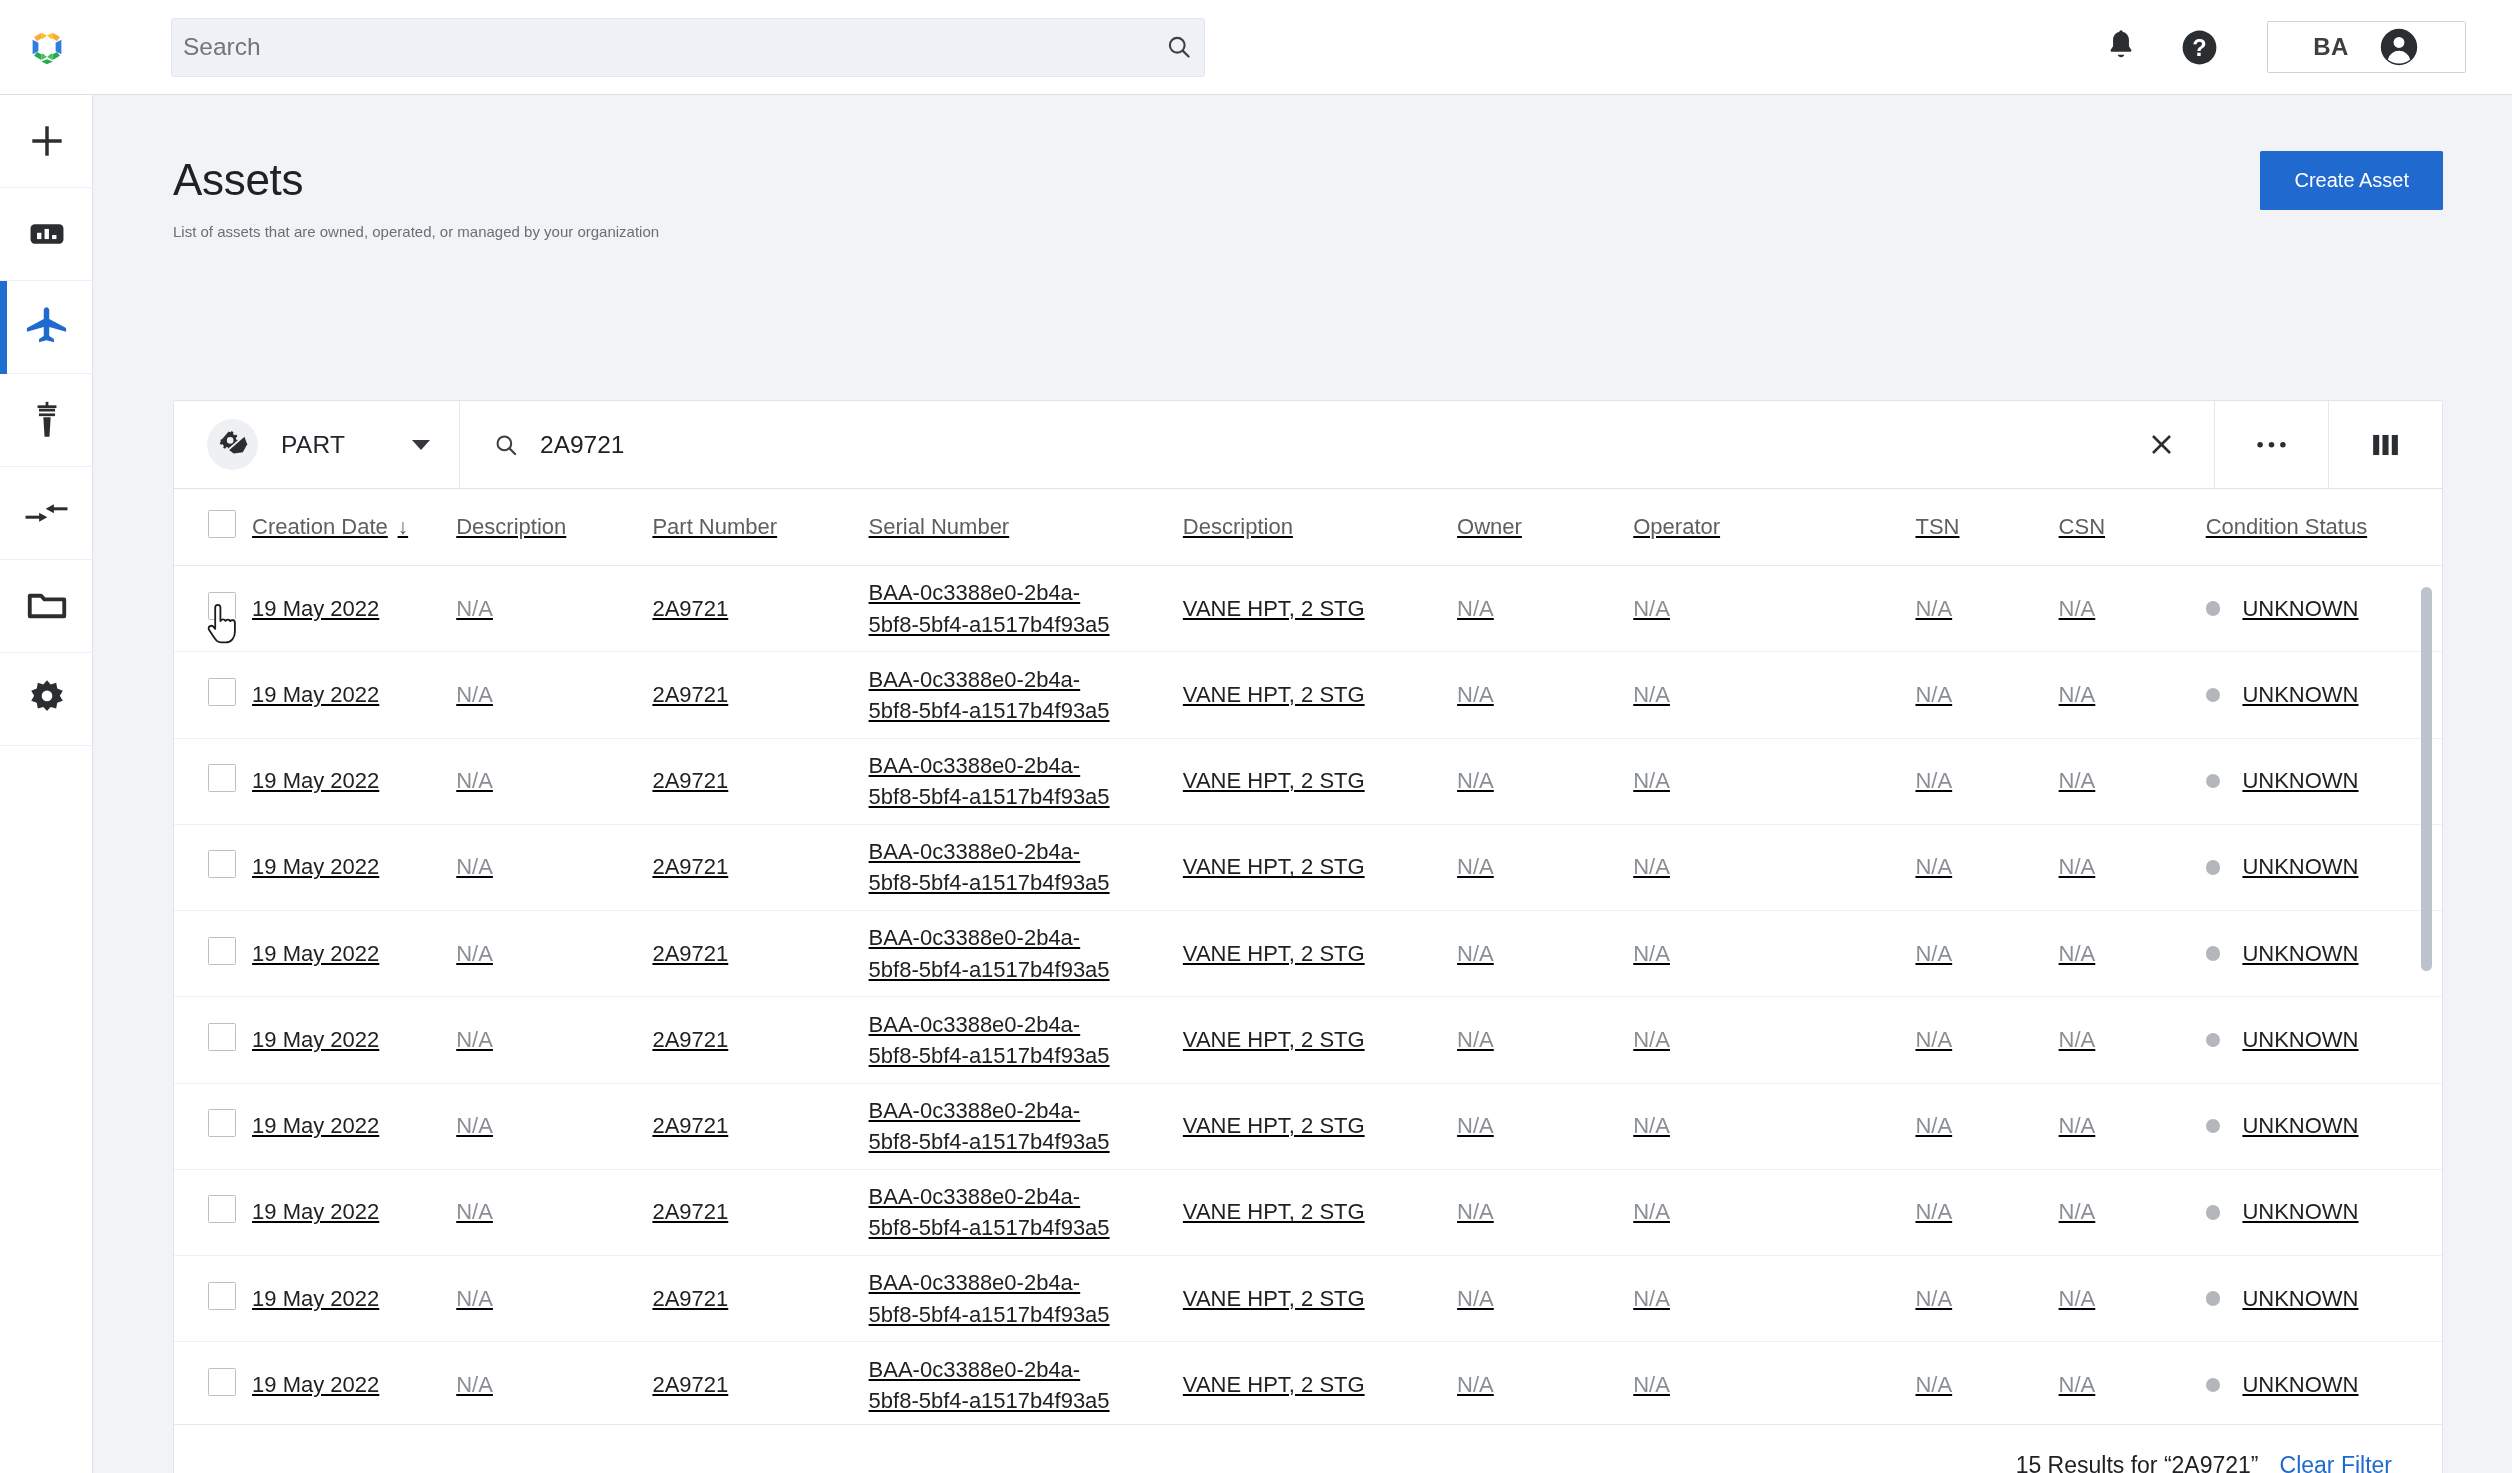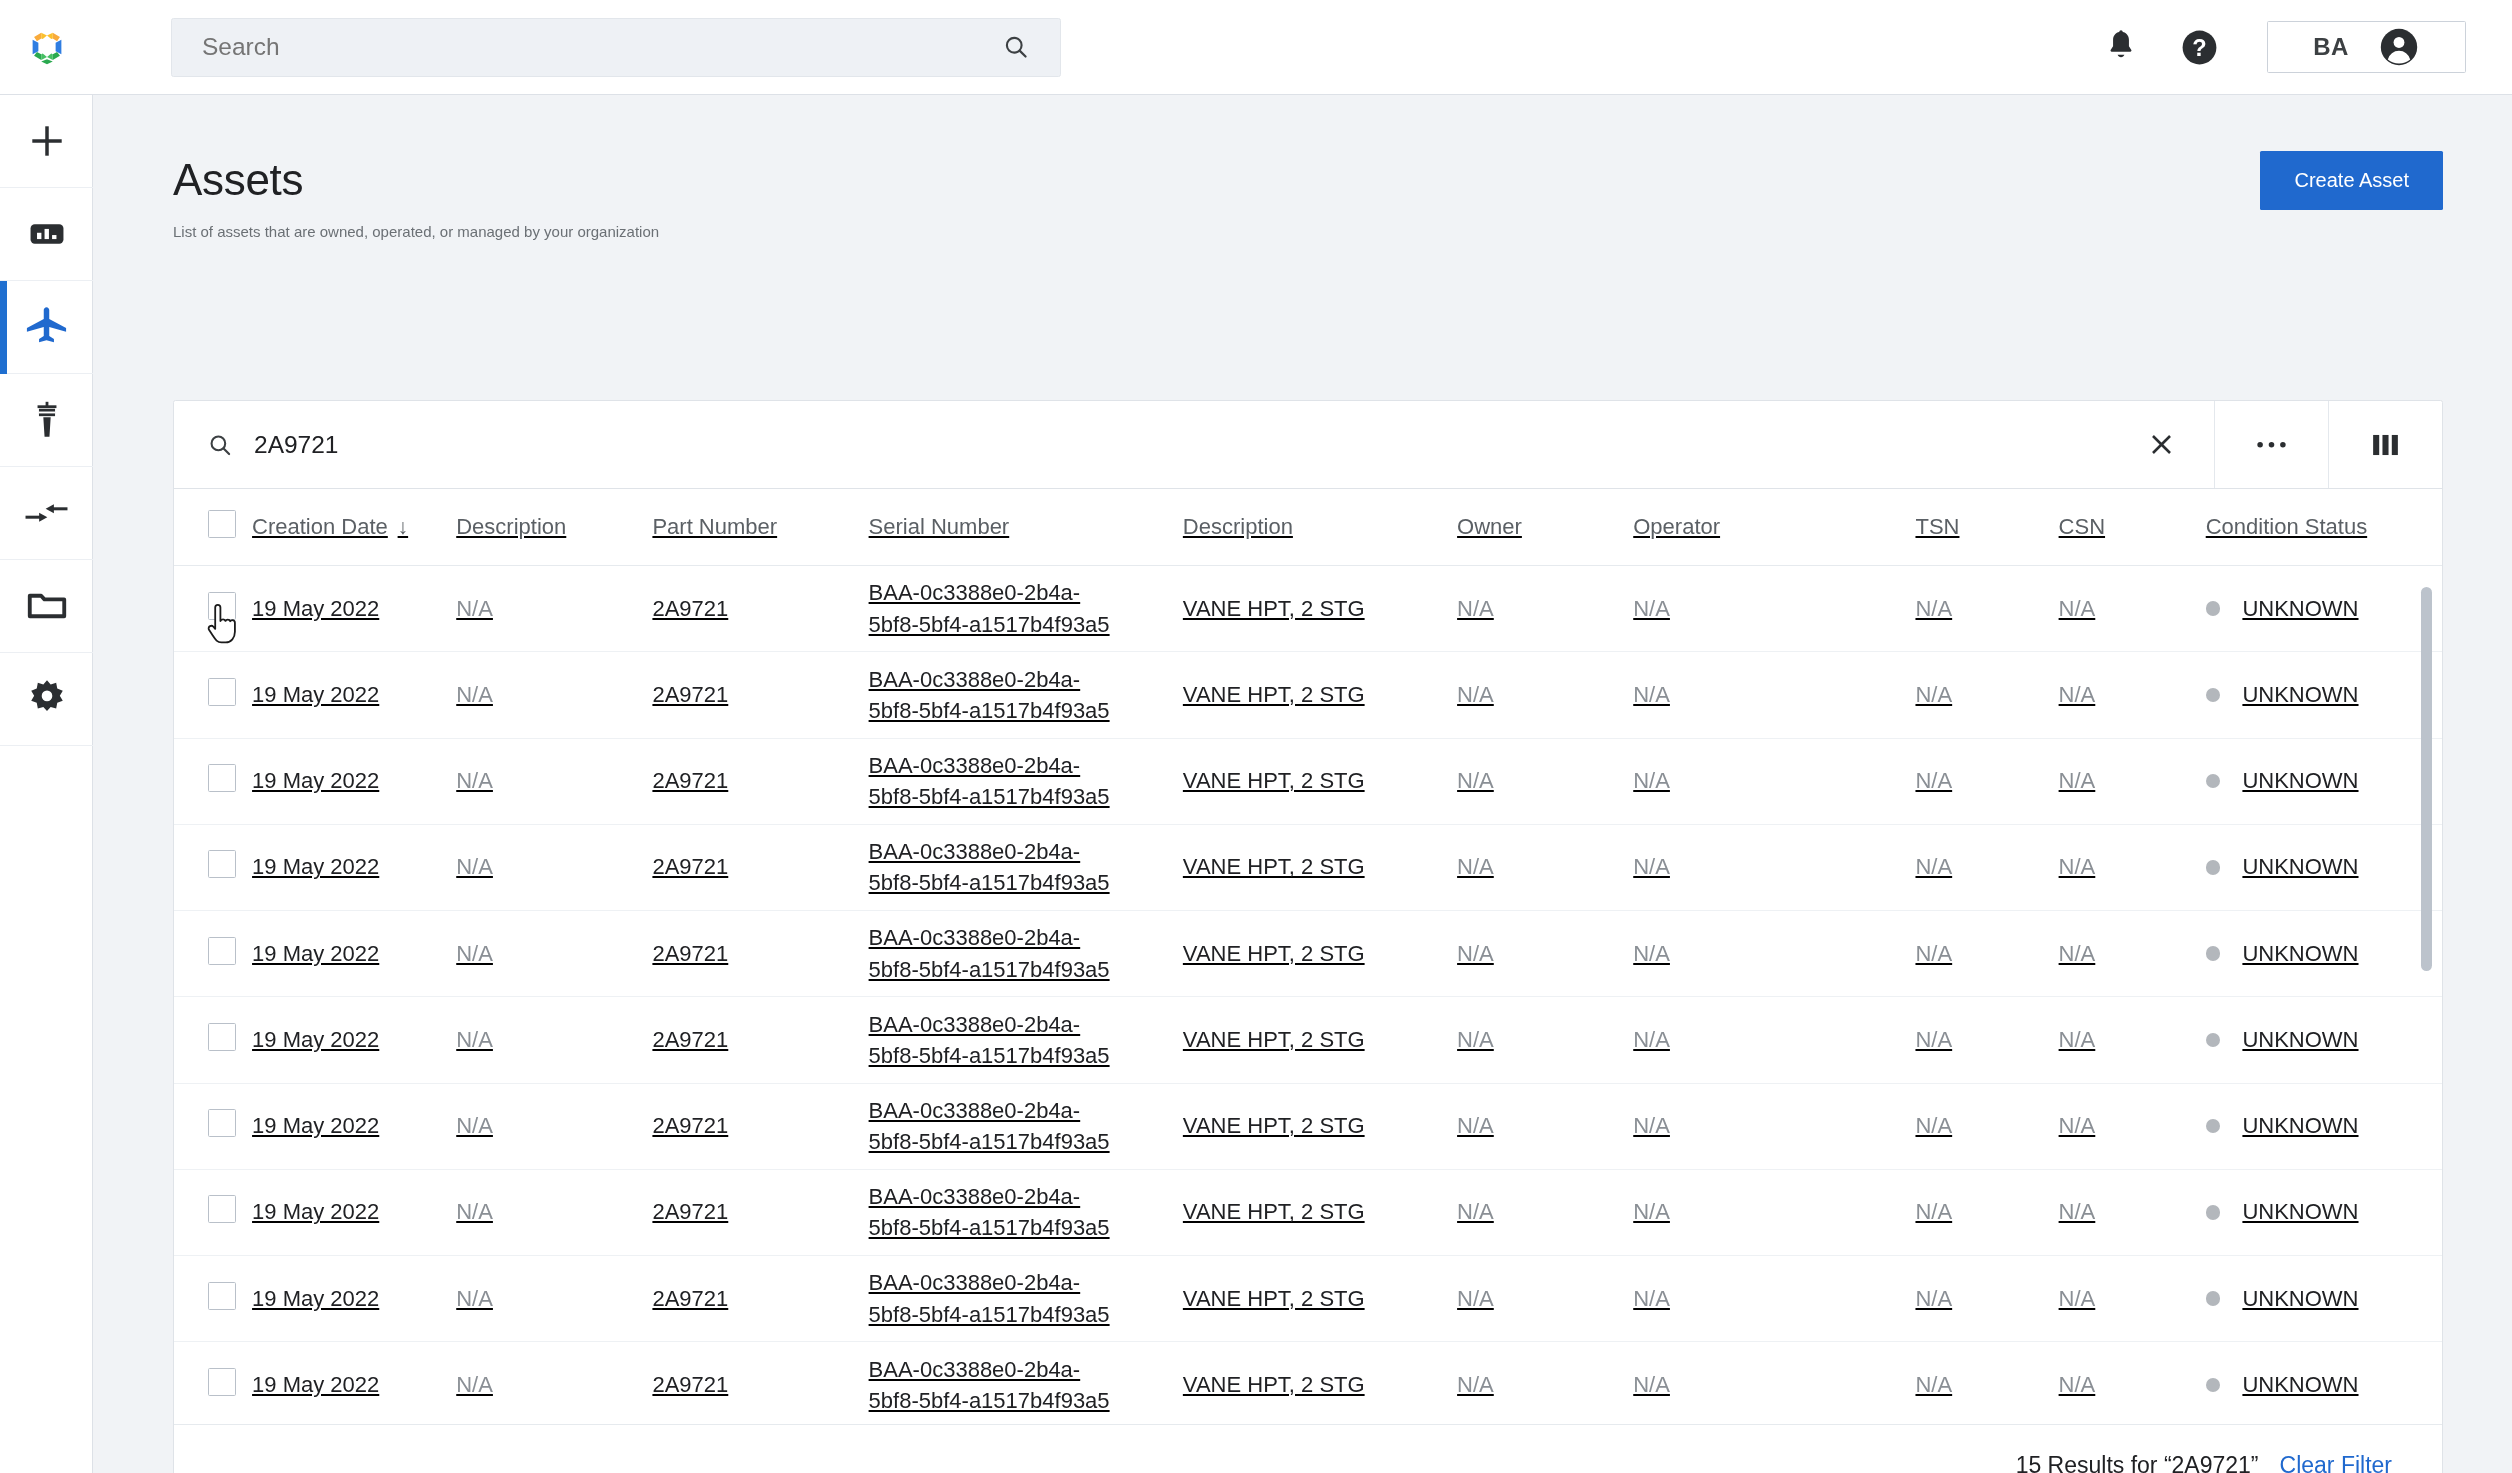--- a/index.html
+++ b/index.html
@@ -19,26 +19,26 @@
     display: flex; align-items: center;
   }
   .logo-cell {
     width: 93px; height: 95px;
     display: flex; align-items: center; justify-content: center;
   }
   .logo { width: 46px; height: 46px; }
 
   .global-search {
     margin-left: 78px;
-    width: 890px; height: 59px;
+    width: 1034px; height: 59px;
     background: #eef1f5;
     border: 0.8px solid #e2e6eb;
     border-radius: 2.5px;
     display: flex; align-items: center;
-    padding: 0 30px;
+    padding: 0 11px;
   }
   .global-search .gs-input {
     flex: 1;
     font-size: 24.5px;
     color: #8c9096;
     background: transparent; border: none; outline: none;
     font-family: "Liberation Sans", sans-serif;
   }
   .gs-icon { width: 28px; height: 28px; flex: none; }
 
@@ -336,20 +336,32 @@
 
   <div class="page-head">
     <div class="page-title">Assets</div>
     <div class="page-sub">List of assets that are owned, operated, or managed by your organization</div>
     <button class="create-btn">Create Asset</button>
   </div>
 
   <div class="card">
 
     <div class="filterbar">
+      <div class="type-filter">
+        <div class="type-badge">
+          <svg width="33" height="33" viewBox="0 0 24 24">
+            <path d="M9.2 2.6l1.3.5.9-1 1.3 1-.3 1.3 1.1.8 1.3-.5.7 1.5-1.1.8.2 1.3 1.3.4-.1 1.7-1.4.1-.6 1.2.8 1.1-1.2 1.2-1.2-.7-1.1.6-.1 1.4-1.7.1-.5-1.3-1.3-.2-.8 1.1-1.5-.7.5-1.3-.8-1.1-1.3.3-1-1.3 1-.9-.5-1.3 1.4-.7z" fill="#2b2e31"></path>
+            <circle cx="10.3" cy="9" r="2.4" fill="#eef0f3"></circle>
+            <path d="M20.6 6.2l2.1 5.6-3.2 5.9-6.6.8-4.5-3.3z" fill="#2b2e31"></path>
+            <line x1="6.6" y1="17.8" x2="20.9" y2="5.4" stroke="#eef0f3" stroke-width="1.3"></line>
+          </svg>
+        </div>
+        <span class="type-label">PART</span>
+        <span class="caret"></span>
+      </div>
 
       <div class="search-region">
         <svg width="26" height="26" viewBox="0 0 24 24">
           <circle cx="10.5" cy="10.5" r="6.3" fill="none" stroke="#3c4043" stroke-width="1.9"></circle>
           <line x1="15.3" y1="15.3" x2="20.4" y2="20.4" stroke="#3c4043" stroke-width="2" stroke-linecap="round"></line>
         </svg>
         <input class="sr-input" type="text" value="2A9721" style="">
       </div>
 
       <div class="fb-btn first">

